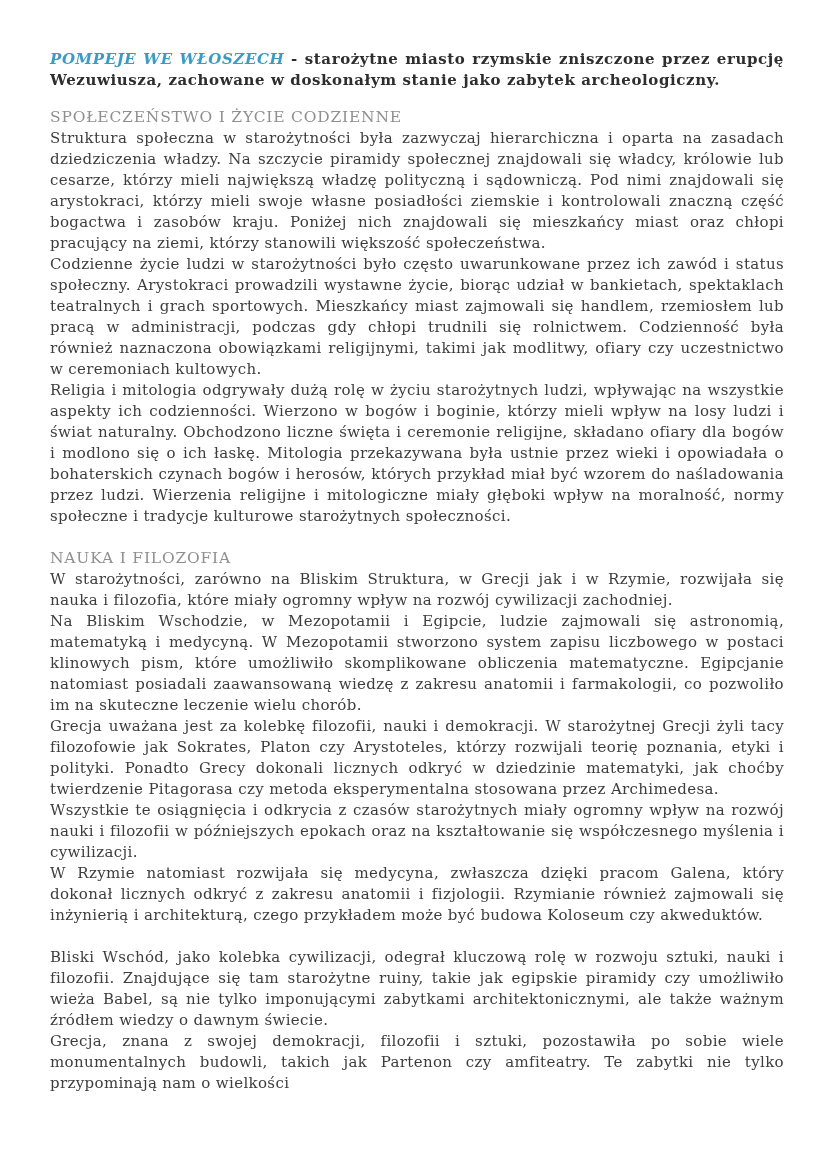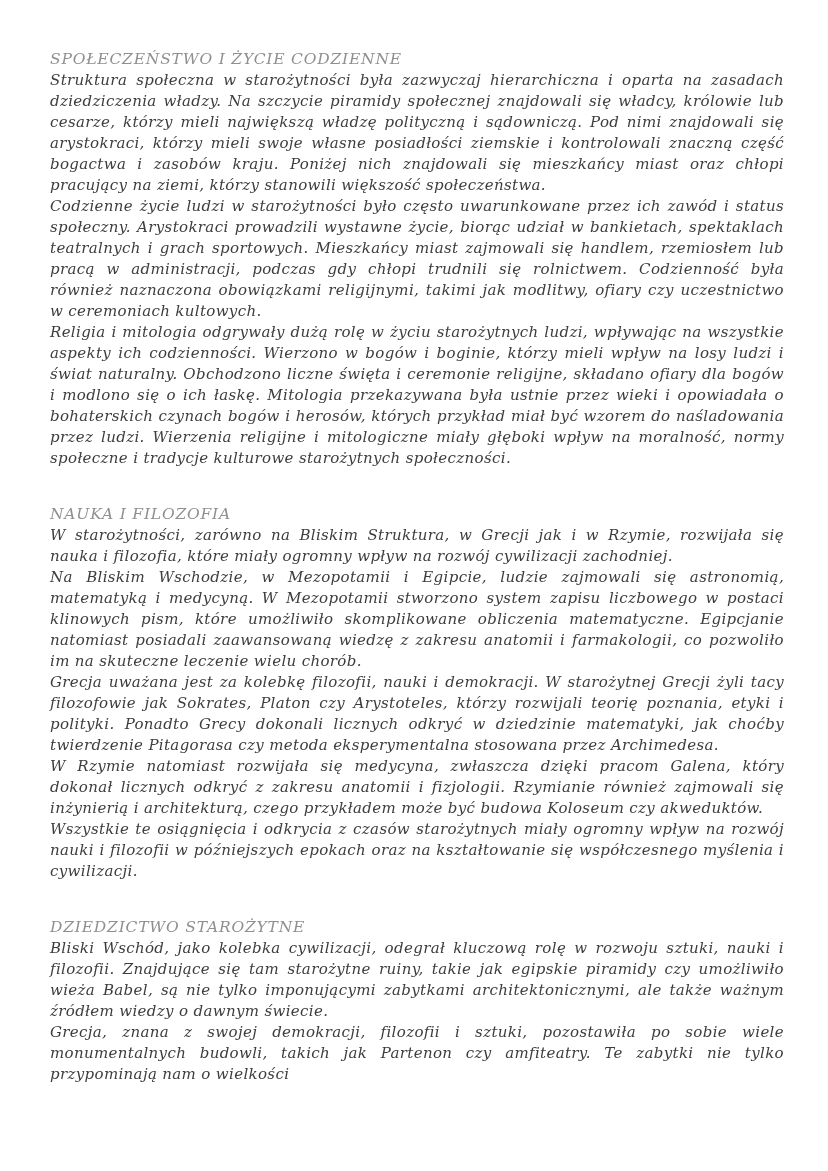--- a/index.html
+++ b/index.html
@@ -34,61 +34,60 @@
     letter-spacing: 0.6px;
     color: #2e2e2e;
   }
   .intro .doc-title {
     color: #3a9cc4;
     font-style: italic;
     font-weight: 700;
   }
   .section {
     margin-top: 0;
-    font-style: italic;
   }
   .section + .section {
-    margin-top: 35px;
+    margin-top: 21px;
   }
   .section-heading {
     margin: 0;
     color: #8f8f8f;
     font-size: 15.5px;
     font-weight: 400;
     line-height: 21px;
     letter-spacing: 0.8px;
     text-align: left;
   }
   .content p.body-par {
     margin: 0;
   }
 </style>
 </head>
 <body>
 
 <div class="page">
   <div class="content">
 
+    <p class="intro"><span class="doc-title">POMPEJE WE WŁOSZECH</span><span> - starożytne miasto rzymskie zniszczone przez erupcję Wezuwiusza, zachowane w doskonałym stanie jako zabytek archeologiczny.</span></p>
 
     <div class="section">
       <h2 class="section-heading">SPOŁECZEŃSTWO I ŻYCIE CODZIENNE</h2>
       <p class="body-par">Struktura społeczna w starożytności była zazwyczaj hierarchiczna i oparta na zasadach dziedziczenia władzy. Na szczycie piramidy społecznej znajdowali się władcy, królowie lub cesarze, którzy mieli największą władzę polityczną i sądowniczą. Pod nimi znajdowali się arystokraci, którzy mieli swoje własne posiadłości ziemskie i kontrolowali znaczną część bogactwa i zasobów kraju. Poniżej nich znajdowali się mieszkańcy miast oraz chłopi pracujący na ziemi, którzy stanowili większość społeczeństwa.</p>
       <p class="body-par">Codzienne życie ludzi w starożytności było często uwarunkowane przez ich zawód i status społeczny. Arystokraci prowadzili wystawne życie, biorąc udział w bankietach, spektaklach teatralnych i grach sportowych. Mieszkańcy miast zajmowali się handlem, rzemiosłem lub pracą w administracji, podczas gdy chłopi trudnili się rolnictwem. Codzienność była również naznaczona obowiązkami religijnymi, takimi jak modlitwy, ofiary czy uczestnictwo w ceremoniach kultowych.</p>
       <p class="body-par">Religia i mitologia odgrywały dużą rolę w życiu starożytnych ludzi, wpływając na wszystkie aspekty ich codzienności. Wierzono w bogów i boginie, którzy mieli wpływ na losy ludzi i świat naturalny. Obchodzono liczne święta i ceremonie religijne, składano ofiary dla bogów i modlono się o ich łaskę. Mitologia przekazywana była ustnie przez wieki i opowiadała o bohaterskich czynach bogów i herosów, których przykład miał być wzorem do naśladowania przez ludzi. Wierzenia religijne i mitologiczne miały głęboki wpływ na moralność, normy społeczne i tradycje kulturowe starożytnych społeczności.</p>
     </div>
 
     <div class="section">
       <h2 class="section-heading">NAUKA I FILOZOFIA</h2>
       <p class="body-par">W starożytności, zarówno na Bliskim Struktura, w Grecji jak i w Rzymie, rozwijała się nauka i filozofia, które miały ogromny wpływ na rozwój cywilizacji zachodniej.</p>
       <p class="body-par">Na Bliskim Wschodzie, w Mezopotamii i Egipcie, ludzie zajmowali się astronomią, matematyką i medycyną. W Mezopotamii stworzono system zapisu liczbowego w postaci klinowych pism, które umożliwiło skomplikowane obliczenia matematyczne. Egipcjanie natomiast posiadali zaawansowaną wiedzę z zakresu anatomii i farmakologii, co pozwoliło im na skuteczne leczenie wielu chorób.</p>
       <p class="body-par">Grecja uważana jest za kolebkę filozofii, nauki i demokracji. W starożytnej Grecji żyli tacy filozofowie jak Sokrates, Platon czy Arystoteles, którzy rozwijali teorię poznania, etyki i polityki. Ponadto Grecy dokonali licznych odkryć w dziedzinie matematyki, jak choćby twierdzenie Pitagorasa czy metoda eksperymentalna stosowana przez Archimedesa.</p>
+      <p class="body-par">Wszystkie te osiągnięcia i odkrycia z czasów starożytnych miały ogromny wpływ na rozwój nauki i filozofii w późniejszych epokach oraz na kształtowanie się współczesnego myślenia i cywilizacji.</p>
       <p class="body-par">W Rzymie natomiast rozwijała się medycyna, zwłaszcza dzięki pracom Galena, który dokonał licznych odkryć z zakresu anatomii i fizjologii. Rzymianie również zajmowali się inżynierią i architekturą, czego przykładem może być budowa Koloseum czy akweduktów.</p>
-      <p class="body-par">Wszystkie te osiągnięcia i odkrycia z czasów starożytnych miały ogromny wpływ na rozwój nauki i filozofii w późniejszych epokach oraz na kształtowanie się współczesnego myślenia i cywilizacji.</p>
     </div>
 
     <div class="section">
-      <h2 class="section-heading">DZIEDZICTWO STAROŻYTNE</h2>
       <p class="body-par">Bliski Wschód, jako kolebka cywilizacji, odegrał kluczową rolę w rozwoju sztuki, nauki i filozofii. Znajdujące się tam starożytne ruiny, takie jak egipskie piramidy czy umożliwiło wieża Babel, są nie tylko imponującymi zabytkami architektonicznymi, ale także ważnym źródłem wiedzy o dawnym świecie.</p>
       <p class="body-par">Grecja, znana z swojej demokracji, filozofii i sztuki, pozostawiła po sobie wiele monumentalnych budowli, takich jak Partenon czy amfiteatry. Te zabytki nie tylko przypominają nam o wielkości</p>
     </div>
 
   </div>
 </div>
 
 </body></html>

